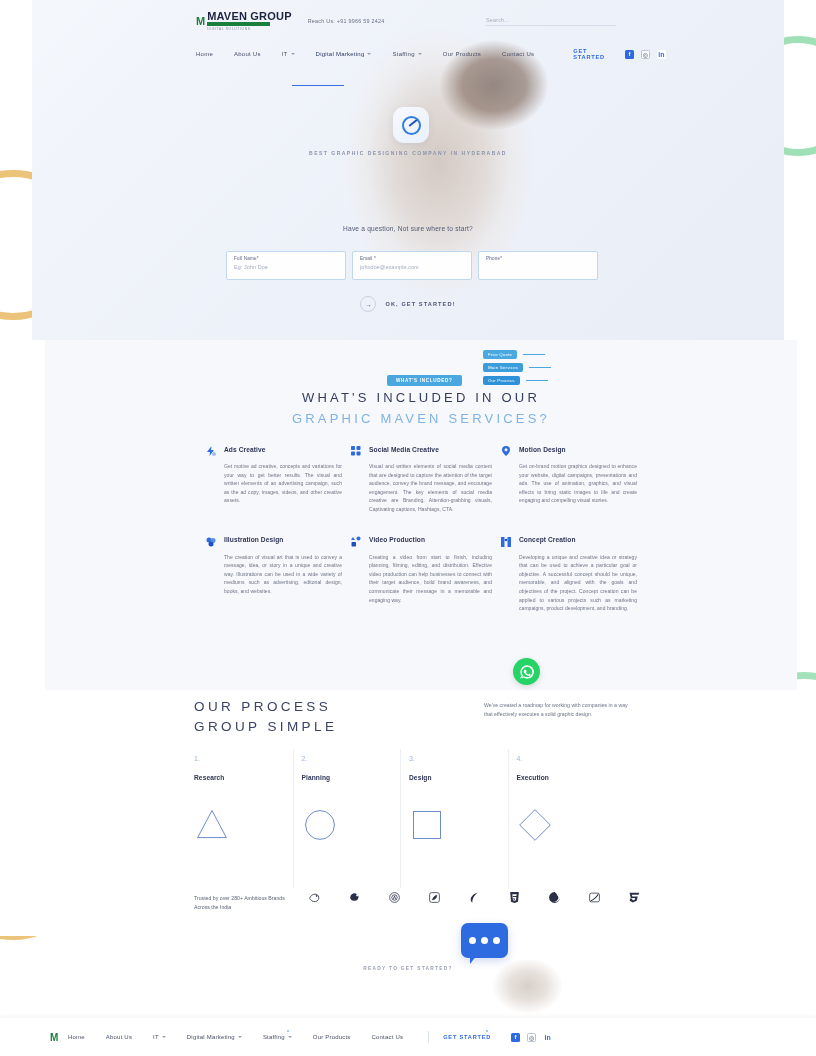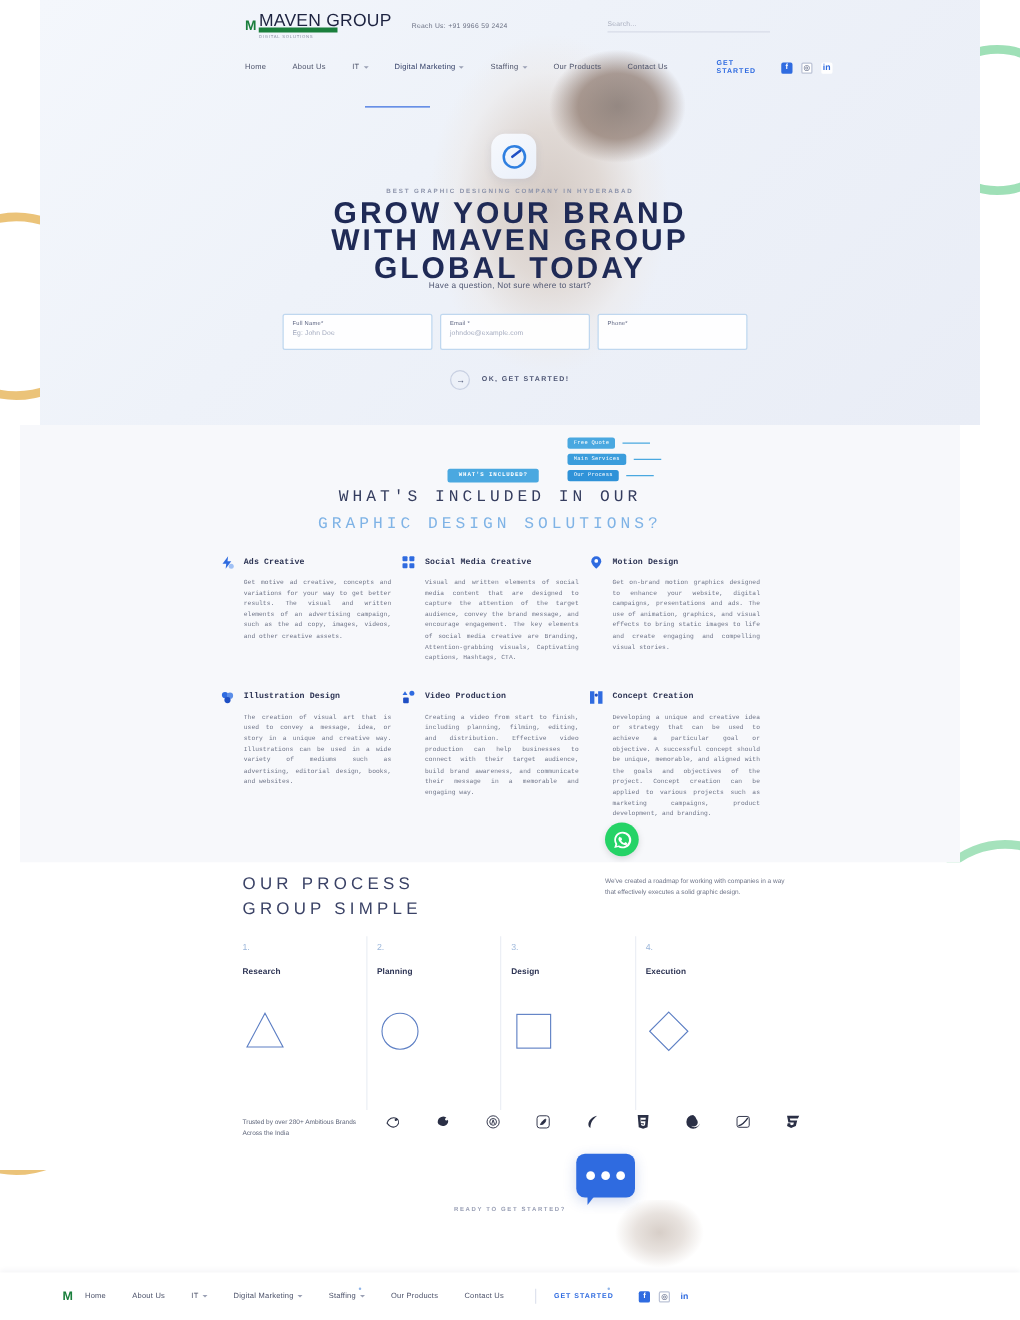--- a/index.html
+++ b/index.html
@@ -20,21 +20,21 @@
   .dot { position:absolute; border-radius:50%; }
   .dot-ring { border:2px solid #c9d3ee; background:transparent; width:7px; height:7px; }
   .slash { position:absolute; height:2px; width:16px; background:#e9b9b1; transform:rotate(-28deg); border-radius:2px; }
 
   
   .header { position:absolute; left:0; top:0; width:816px; height:92px; z-index:12; }
   .hdr-top { display:flex; align-items:center; padding:8px 200px 0 196px; height:34px; }
   .logo { display:flex; align-items:center; gap:3px; }
   .logo-mark { color:#1a7f3c; font-size:11px; font-weight:700; line-height:1; letter-spacing:-1px; }
   .logo-txt { display:flex; flex-direction:column; }
-  .logo-name { font-size:14px; font-weight:400; color:#1d2340; letter-spacing:.2px; line-height:10px; }
+  .logo-name { font-size:11px; font-weight:700; color:#1d2340; letter-spacing:.2px; line-height:10px; }
   .logo-bar { height:4px; width:63px; background:#1a7f3c; margin-top:1px; }
   .logo-sub { font-size:3.4px; color:#8a8fa3; letter-spacing:.6px; margin-top:1px; line-height:5px; }
   .reach { font-size:5.4px; color:#6a7083; margin-left:16px; letter-spacing:.25px; }
   .search-wrap { margin-left:auto; width:130px; border-bottom:1px solid #d8dce8; padding-bottom:2px; }
   .search-ph { font-size:5.4px; color:#a9aebe; letter-spacing:.2px; }
 
   .hdr-nav { display:flex; align-items:center; gap:0; padding:10px 200px 0 196px; height:30px; }
   .nav-item { font-size:6px; color:#4a5068; letter-spacing:.25px; margin-right:21px; display:flex; align-items:center; gap:3px; white-space:nowrap; cursor:pointer; }
   .nav-item.active { color:#2e3a63; }
   .nav-item.active::after { content:""; position:absolute; }
@@ -70,21 +70,21 @@
   .form-row { position:absolute; left:194px; top:251px; display:flex; gap:6px; }
   .fld { width:120px; height:29px; background:rgba(255,255,255,.92); border:1px solid #bfd7ef; border-radius:2px; padding:4px 7px; }
   .fld-label { font-size:4.6px; color:#5c6480; letter-spacing:.2px; margin-bottom:3px; }
   .fld-val { font-size:5.4px; color:#a4abbf; letter-spacing:.1px; }
   .getstarted { position:absolute; left:0; top:296px; width:752px; display:flex; justify-content:center; align-items:center; gap:9px; }
   .arrow-circle { width:16px; height:16px; border-radius:50%; border:1px solid #c8d0e2; display:flex; align-items:center; justify-content:center; color:#5a6casdf; }
   .arrow-circle span { font-size:7px; color:#5b6party; color:#5b6480; }
   .gs-label { font-size:5.6px; font-weight:700; color:#4e5674; letter-spacing:1.1px; }
 
   
-  .included { position:absolute; left:16px; top:340px; width:752px; height:350px; background:#f7f8fb;font-family:Liberation Mono, monospace; }
+  .included { position:absolute; left:45px; top:340px; width:752px; height:350px; background:#f7f8fb; }
   .badges { position:absolute; left:438px; top:10px; }
   .badge-row { display:flex; align-items:center; gap:6px; margin-bottom:4px; }
   .badge { font-size:4.4px; color:#fff; background:#4aa8e0; padding:2px 5px; border-radius:2px; letter-spacing:.2px; white-space:nowrap; }
   .badge.b2 { background:#3b9ddc; }
   .badge.b3 { background:#2f92d8; }
   .badge-line { width:22px; height:1.3px; background:#4aa8e0; }
   .whats-badge { position:absolute; left:342px; top:35px; font-size:4.6px; font-weight:700; color:#fff; background:#4aa8e0; padding:3px 9px; border-radius:2px; letter-spacing:.7px; }
   .sec-title { position:absolute; left:0; top:50px; width:752px; text-align:center; font-size:13px; letter-spacing:3.2px; color:#343c5e; font-weight:400; }
   .sec-title2 { position:absolute; left:0; top:71px; width:752px; text-align:center; font-size:13px; letter-spacing:3.2px; color:#7fb3e6; font-weight:400; }
 
@@ -152,25 +152,20 @@
     <div class="hero-person"></div>
     <div class="hero-person2"></div>
 
     <div class="hero-inner">
       <div class="hero-icon">
         <div class="ring">
             <div class="needle"></div>
           </div>
       </div>
       <div class="eyebrow">BEST GRAPHIC DESIGNING COMPANY IN HYDERABAD</div>
-      <div class="hero-h1">
-        <div>GROW YOUR BRAND</div>
-        <div>WITH MAVEN GROUP</div>
-        <div>GLOBAL TODAY</div>
-      </div>
       <div class="hero-sub">Have a question, Not sure where to start?</div>
 
       <div class="form-row">
         <div class="fld">
           <div class="fld-label">Full Name*</div>
           <div class="fld-val">Eg: John Doe</div>
         </div>
         <div class="fld">
           <div class="fld-label">Email *</div>
           <div class="fld-val">johndoe@example.com</div>
@@ -253,21 +248,21 @@
           <div class="badge-line"></div>
         </div>
       <div class="badge-row">
           <div class="badge b3">Our Process</div>
           <div class="badge-line"></div>
         </div>
     </div>
 
     <div class="whats-badge">WHAT'S INCLUDED?</div>
     <div class="sec-title">WHAT'S INCLUDED IN OUR</div>
-    <div class="sec-title2">GRAPHIC DESIGN SOLUTIONS?</div>
+    <div class="sec-title2">GRAPHIC MAVEN SERVICES?</div>
 
     <div class="cards">
 
       <div class="card">
         <div class="card-head">
           <div class="card-ico">
             <svg viewBox="0 0 24 24" fill="#2f6be0">
                 <path d="M13 2L4 14h6l-1 8 9-12h-6z"></path>
                 <circle cx="18" cy="18" r="4" fill="#9fc0f5"></circle>
               </svg>

